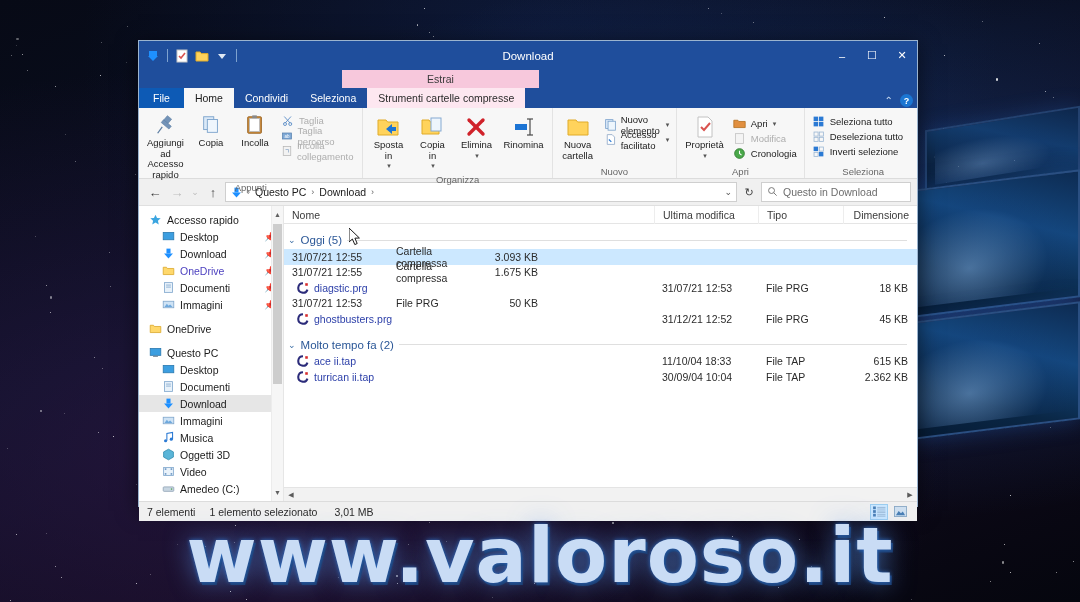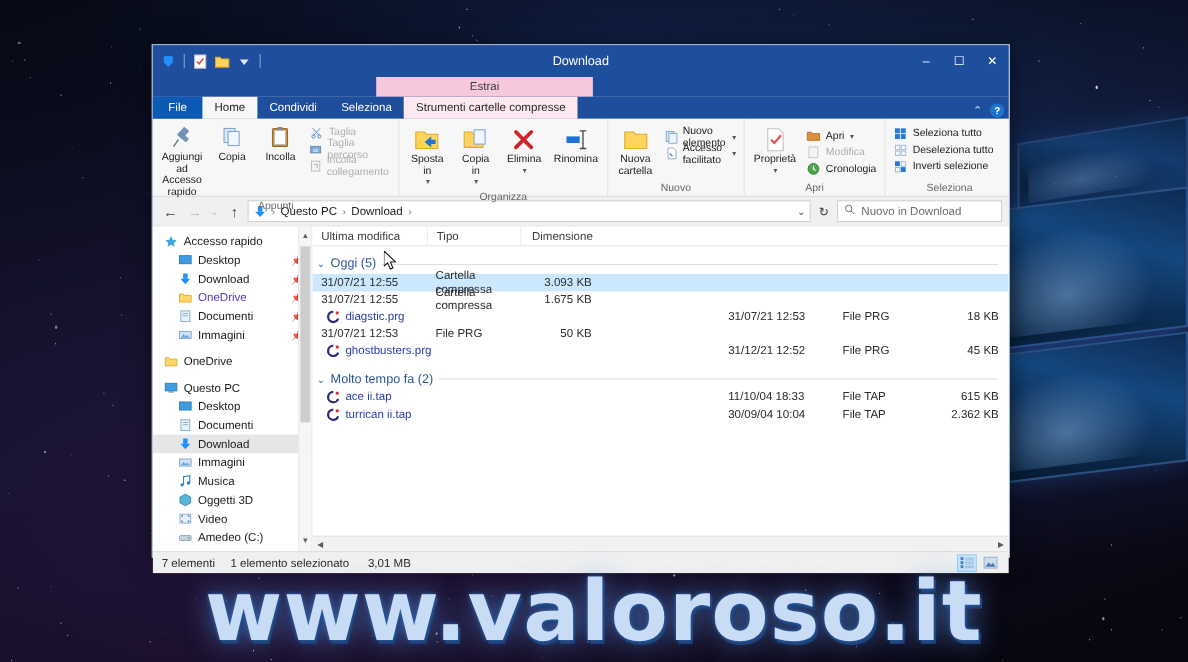--- a/index.html
+++ b/index.html
@@ -757,21 +757,21 @@
       <span style="margin-left:auto;font-size:9px;color:#555">⌄</span>
     </div>
     <div class="navbtn" style="font-size:11px">↻</div>
     <div id="searchbox">
       <span>
         <svg width="11" height="11" viewBox="0 0 16 16">
             <circle cx="6.6" cy="6.6" r="4.3" fill="none" stroke="#6b6b6b" stroke-width="1.3"></circle>
             <line x1="9.8" y1="9.8" x2="14" y2="14" stroke="#6b6b6b" stroke-width="1.3"></line>
           </svg>
       </span>
-      <span>Nuovo in Download</span>
+      <span>Questo in Download</span>
     </div>
   </div>
 
   <div id="content">
 
     <div id="nav">
 
       <div class="navitem lvl0">
         <span class="ni">
             <svg width="13" height="13" viewBox="0 0 16 16">
@@ -943,20 +943,21 @@
 
       <div id="navscroll">
         <div class="navarrow" style="top:2px">▲</div>
         <div id="navthumb"></div>
         <div class="navarrow" style="bottom:2px">▼</div>
       </div>
     </div>
 
     <div id="filepane">
       <div id="colhdr">
+        <div class="col c-name">Nome</div>
         <div class="col c-date">Ultima modifica</div>
         <div class="col c-type">Tipo</div>
         <div class="col c-size">Dimensione</div>
       </div>
 
       <div id="rows">
 
         <div class="grouphdr">
           <span class="gchev">⌄</span>
           <span class="gtext">Oggi (5)</span>

